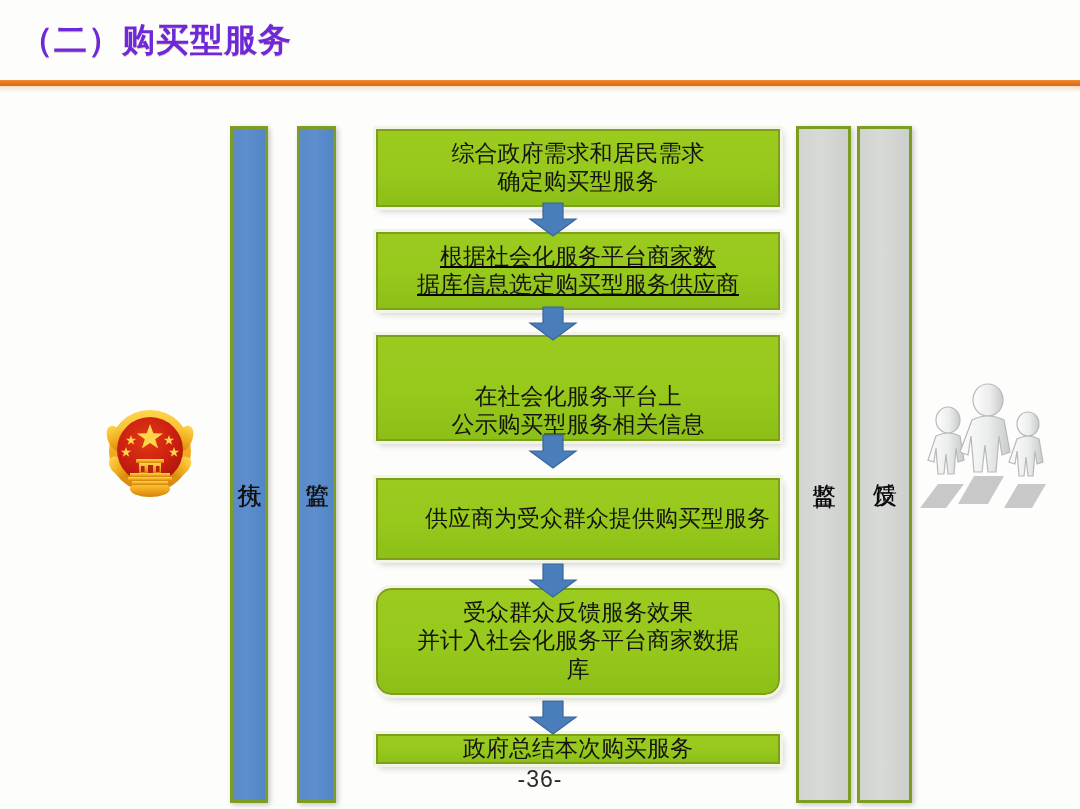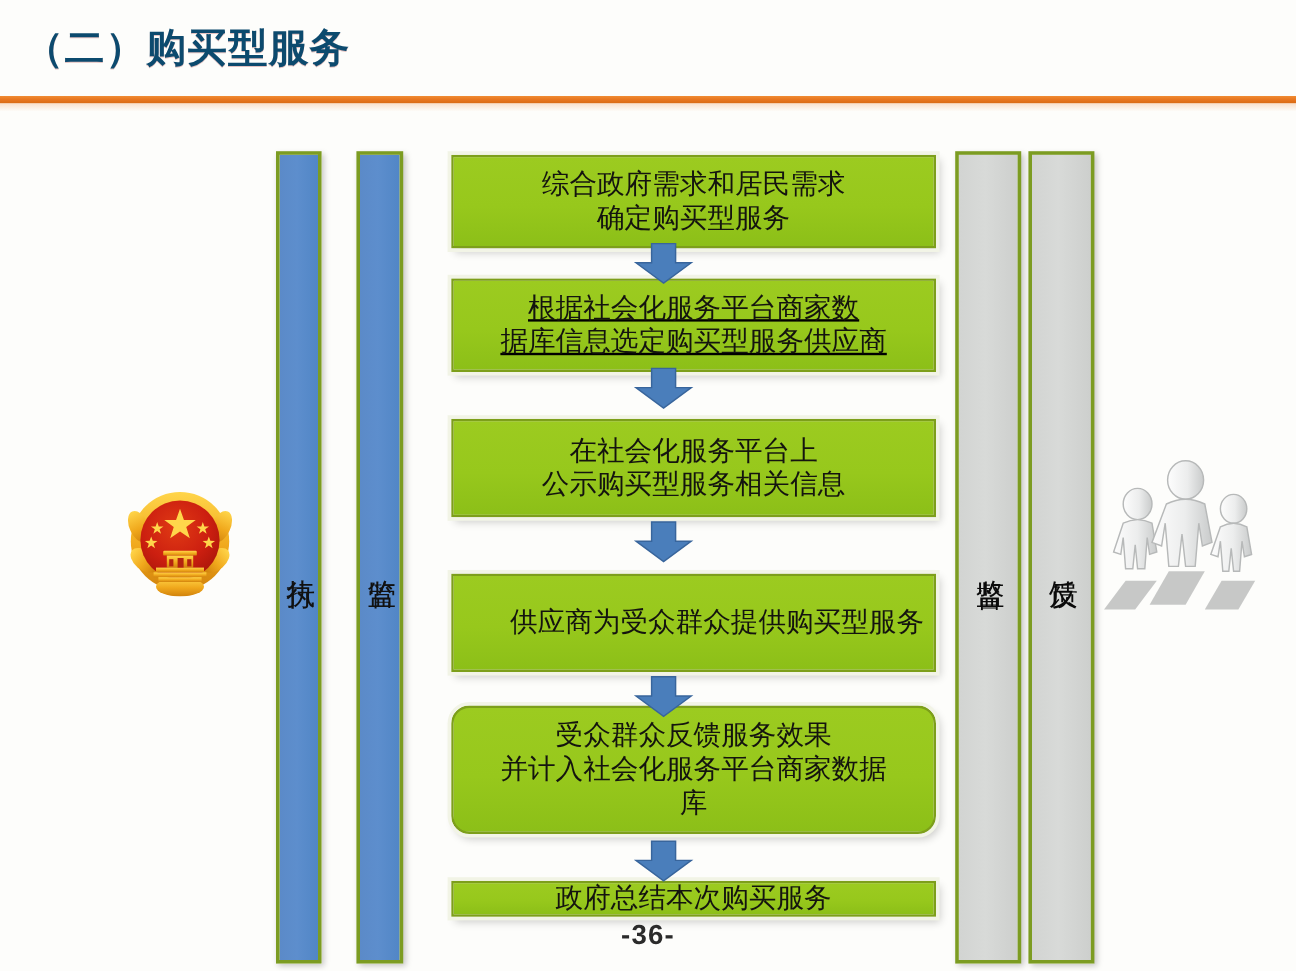--- a/index.html
+++ b/index.html
@@ -18,21 +18,21 @@
 
   
   #slide-title {
     position: absolute;
     left: 20px;
     top: 18px;
     font-family: "Liberation Sans", "DejaVu Sans", sans-serif;
     font-weight: bold;
     font-size: 33px;
     letter-spacing: 1px;
-    color: #0c4a6e;
+    color: #6d28d9;
     white-space: nowrap;
     text-shadow: 0 1px 0 rgba(160,20,20,0.25);
   }
   #title-rule {
     position: absolute;
     left: 0;
     top: 80px;
     width: 1080px;
     height: 6px;
     background: linear-gradient(to bottom, #f08c33 0%, #e8761f 50%, #d96a14 100%);
@@ -144,21 +144,21 @@
   #people svg { display: block; }
 
   
   #page-number {
     position: absolute;
     left: 0;
     top: 766px;
     width: 1080px;
     text-align: center;
     font-family: "Liberation Sans", "DejaVu Sans", sans-serif;
-    font-weight: bold;
+    font-weight: normal;
     font-size: 23px;
     color: #2b2b2b;
     letter-spacing: 1px;
     z-index: 4;
   }
 </style>
 </head>
 <body>
 
 <div id="slide-title">（二）购买型服务</div>
@@ -210,21 +210,21 @@
   <div class="step" style="top:36px; height:78px;">
     <span class="step-text">综合政府需求和居民需求
 确定购买型服务</span>
   </div>
 
   <div class="step" style="top:139px; height:78px;text-decoration:underline;">
     <span class="step-text">根据社会化服务平台商家数
 据库信息选定购买型服务供应商</span>
   </div>
 
-  <div class="step" style="top:256px; height:82px;">
+  <div class="step" style="top:242px; height:106px;align-items:flex-end;">
     <span class="step-text">在社会化服务平台上
 公示购买型服务相关信息</span>
   </div>
 
   <div class="step justify" style="top:385px; height:82px;justify-content:flex-end;">
     <span class="step-text">供应商为受众群众提供购买型服务</span>
   </div>
 
   <div class="step" style="top:495px; height:107px;border-radius:15px;">
     <span class="step-text">受众群众反馈服务效果

